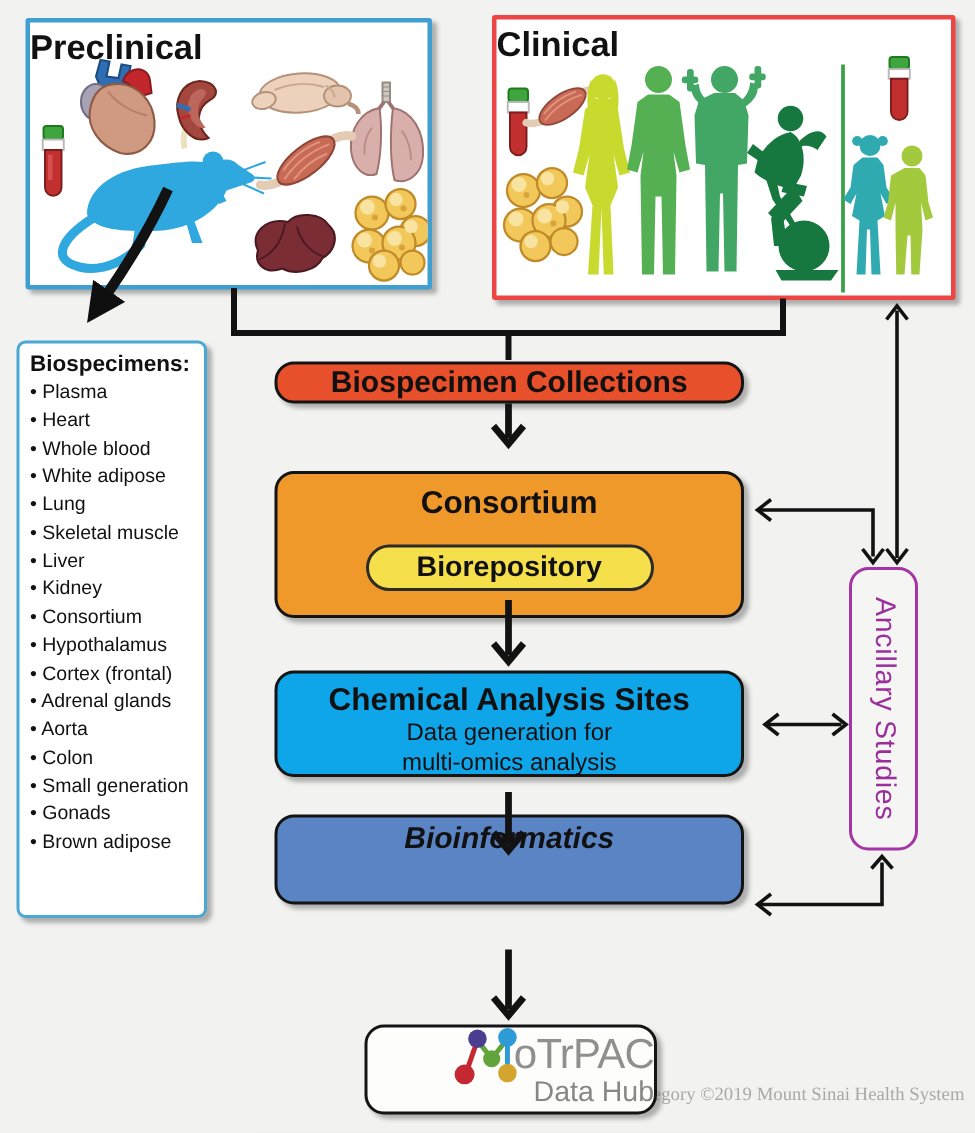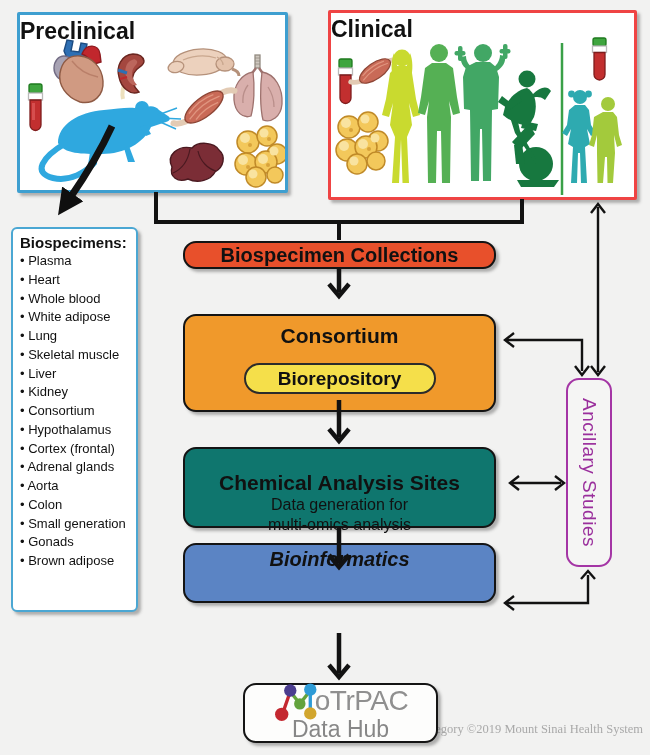--- a/index.html
+++ b/index.html
@@ -22,37 +22,37 @@
   #biospecimens-box li{font-size:13px;line-height:18.75px;white-space:nowrap;}
   #biospecimens-box li::before{content:"• ";}
 
   
   .flow-box{left:183px;width:313px;border:2px solid #141414;text-align:center;}
   #collections-box{top:241px;height:28px;background:#E8502B;font-weight:bold;font-size:20px;line-height:25px;}
   #consortium-box{top:314px;height:98px;background:#F0992B;padding-top:7px;}
   #consortium-box .l{font-weight:bold;font-size:21px;line-height:25px;}
   #biorepository-pill{display:inline-block;margin-top:15px;width:188px;height:27px;line-height:27px;
       background:#F5DF4A;border:2px solid #2B2B2B;border-radius:16px;font-weight:bold;font-size:19px;}
-  #chemical-box{top:447px;height:81px;background:#0f766e;padding-top:22px;}
+  #chemical-box{top:447px;height:71px;background:#0ea5e9;padding-top:6px;}
   #chemical-box .t{font-weight:bold;font-size:21px;line-height:24px;}
   #chemical-box .s{font-size:16px;line-height:20px;}
   #bioinformatics-box{top:543px;height:60px;background:#5B84C4;padding-top:1px;font-style:italic;}
   #bioinformatics-box .l{font-weight:bold;font-size:20px;line-height:26px;}
 
   
   #ancillary-box{left:566px;top:378px;width:46px;height:189px;border:2px solid #A435A5;background:#F5F5F4;
       display:flex;align-items:center;justify-content:center;}
   #ancillary-box span{writing-mode:vertical-rl;font-size:19px;letter-spacing:0.5px;color:#9A2F9C;white-space:nowrap;}
 
   
   #datahub-box{left:243px;top:683px;width:195px;height:60px;border:2.5px solid #141414;background:#FDFDFC;
-      display:flex;flex-direction:column;align-items:center;justify-content:center;}
+      display:flex;flex-direction:column;align-items:flex-end;justify-content:center;}
   #datahub-row{display:flex;align-items:center;height:34px;}
   #datahub-logo-text{font-size:28px;color:#8F8F8F;letter-spacing:-0.5px;margin-left:-4px;}
-  #datahub-sub{font-size:23px;color:#878787;margin-top:-2px;}
+  #datahub-sub{font-size:19px;color:#878787;margin-top:-2px;}
 
   #credit{position:absolute;right:7px;top:722px;font-family:"Liberation Serif",serif;
           font-size:12.5px;color:#A9A9A9;white-space:nowrap;}
 
   #arrow-layer{position:absolute;left:0;top:0;z-index:30;pointer-events:none;}
   .bx{z-index:10;}
 </style>
 </head>
 <body>
 

